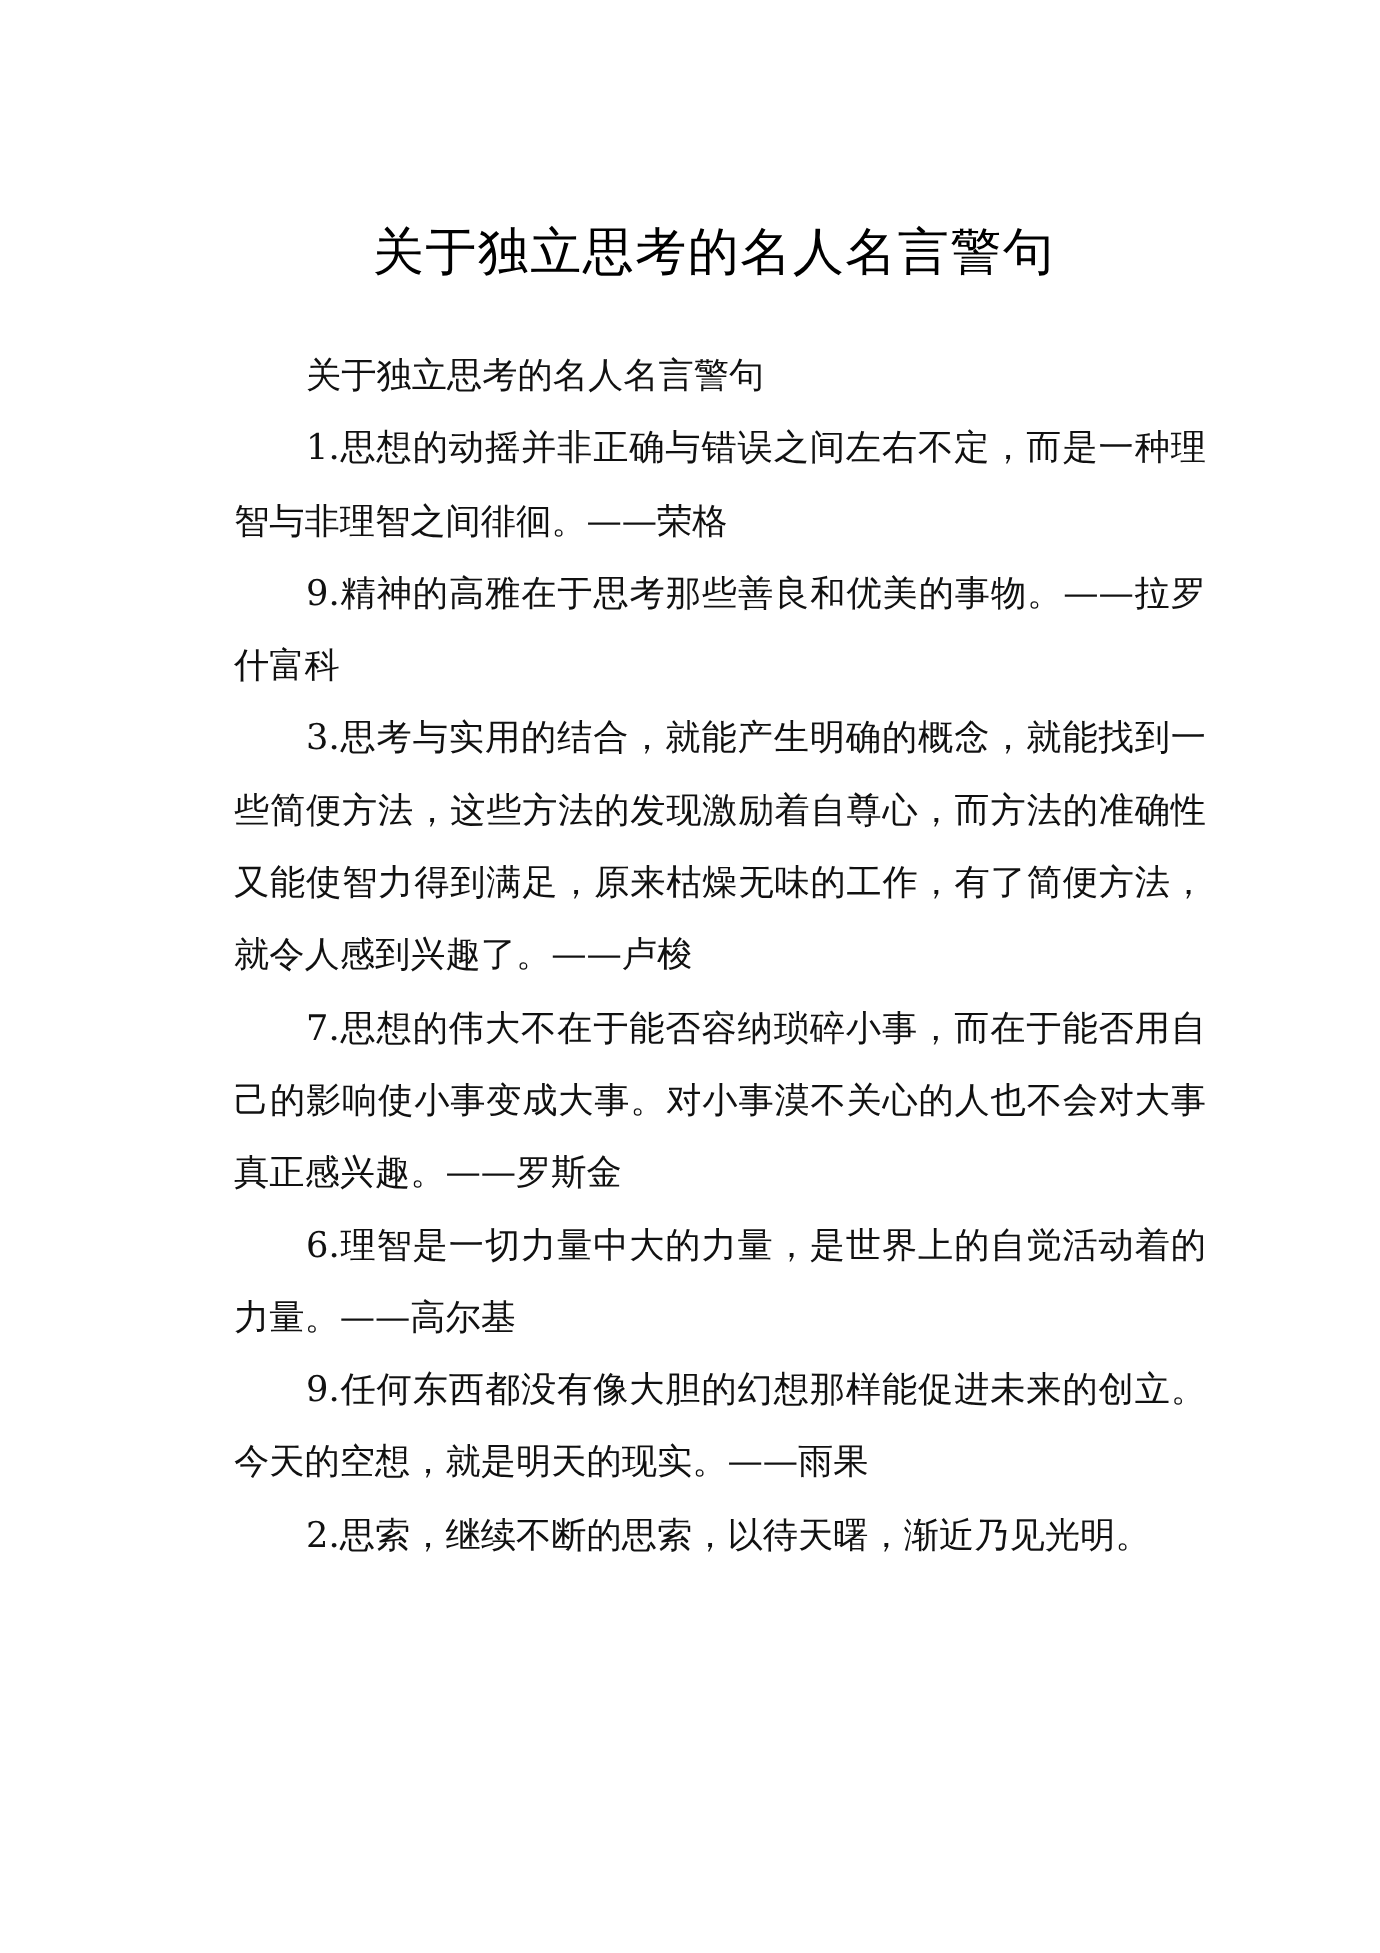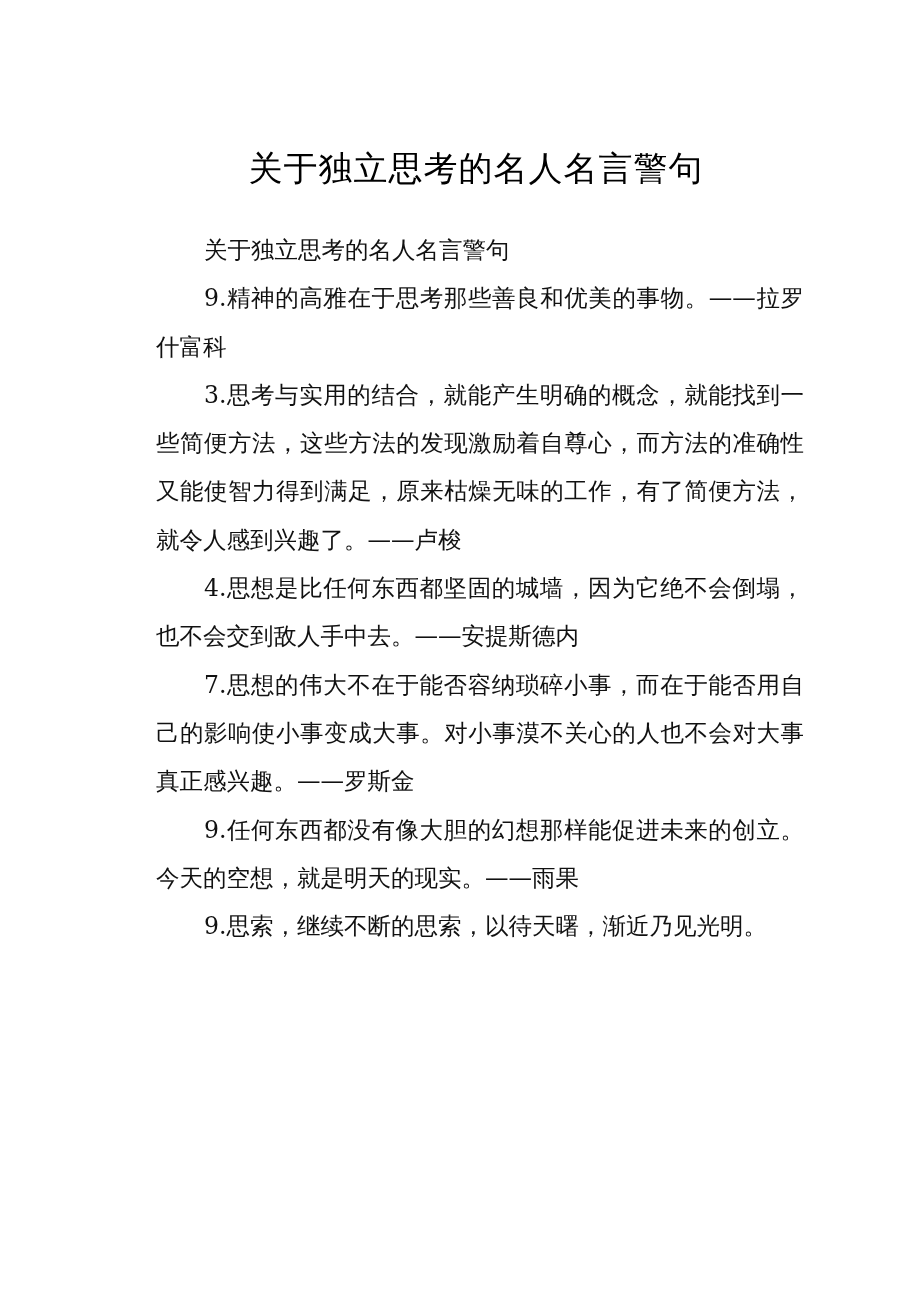--- a/index.html
+++ b/index.html
@@ -51,20 +51,21 @@
     }
   </style>
 </head>
 <body>
 
 <div class="page">
   <div class="title">关于独立思考的名人名言警句</div>
 
   <div class="body">
     <p class="para">关于独立思考的名人名言警句</p>
+    <p class="para">1.思想的动摇并非正确与错误之间左右不定，而是一种理智与非理智之间徘徊。——荣格</p>
     <p class="para">9.精神的高雅在于思考那些善良和优美的事物。——拉罗什富科</p>
     <p class="para">3.思考与实用的结合，就能产生明确的概念，就能找到一些简便方法，这些方法的发现激励着自尊心，而方法的准确性又能使智力得到满足，原来枯燥无味的工作，有了简便方法，就令人感到兴趣了。——卢梭</p>
-    <p class="para">4.思想是比任何东西都坚固的城墙，因为它绝不会倒塌，也不会交到敌人手中去。——安提斯德内</p>
     <p class="para">7.思想的伟大不在于能否容纳琐碎小事，而在于能否用自己的影响使小事变成大事。对小事漠不关心的人也不会对大事真正感兴趣。——罗斯金</p>
+    <p class="para">6.理智是一切力量中大的力量，是世界上的自觉活动着的力量。——高尔基</p>
     <p class="para">9.任何东西都没有像大胆的幻想那样能促进未来的创立。今天的空想，就是明天的现实。——雨果</p>
-    <p class="para">9.思索，继续不断的思索，以待天曙，渐近乃见光明。</p>
+    <p class="para">2.思索，继续不断的思索，以待天曙，渐近乃见光明。</p>
   </div>
 </div>
 
 </body></html>

